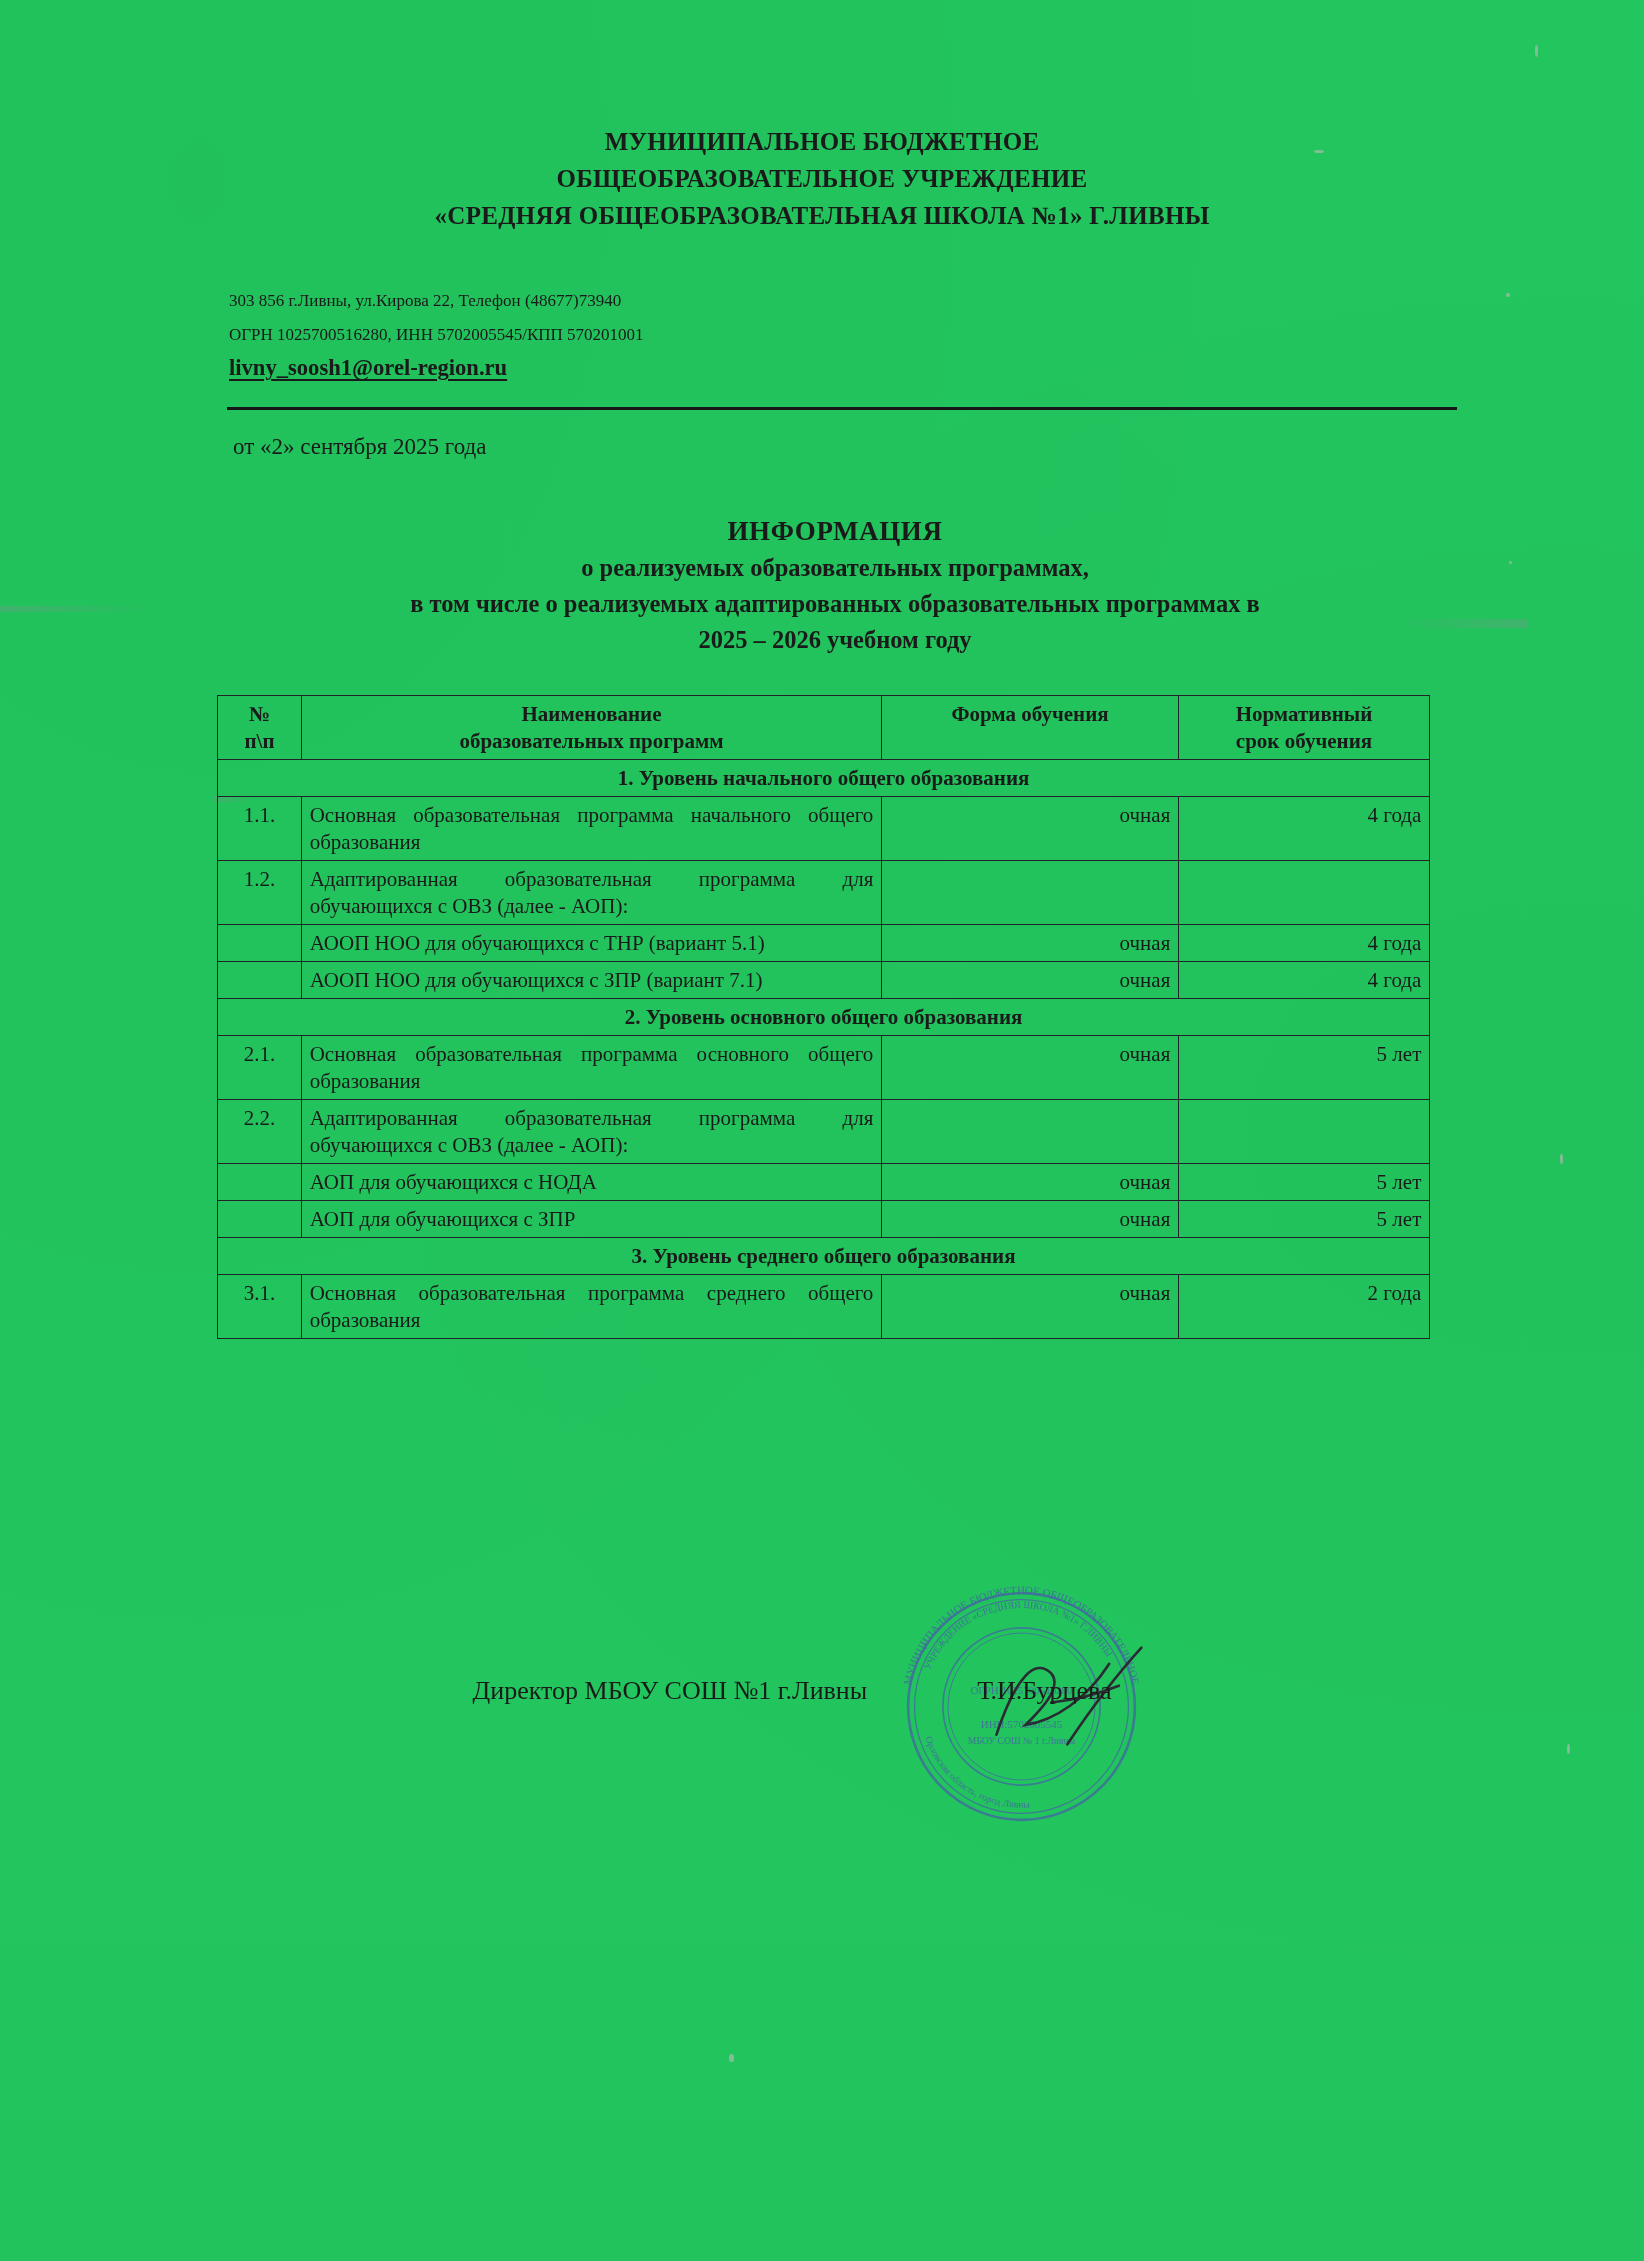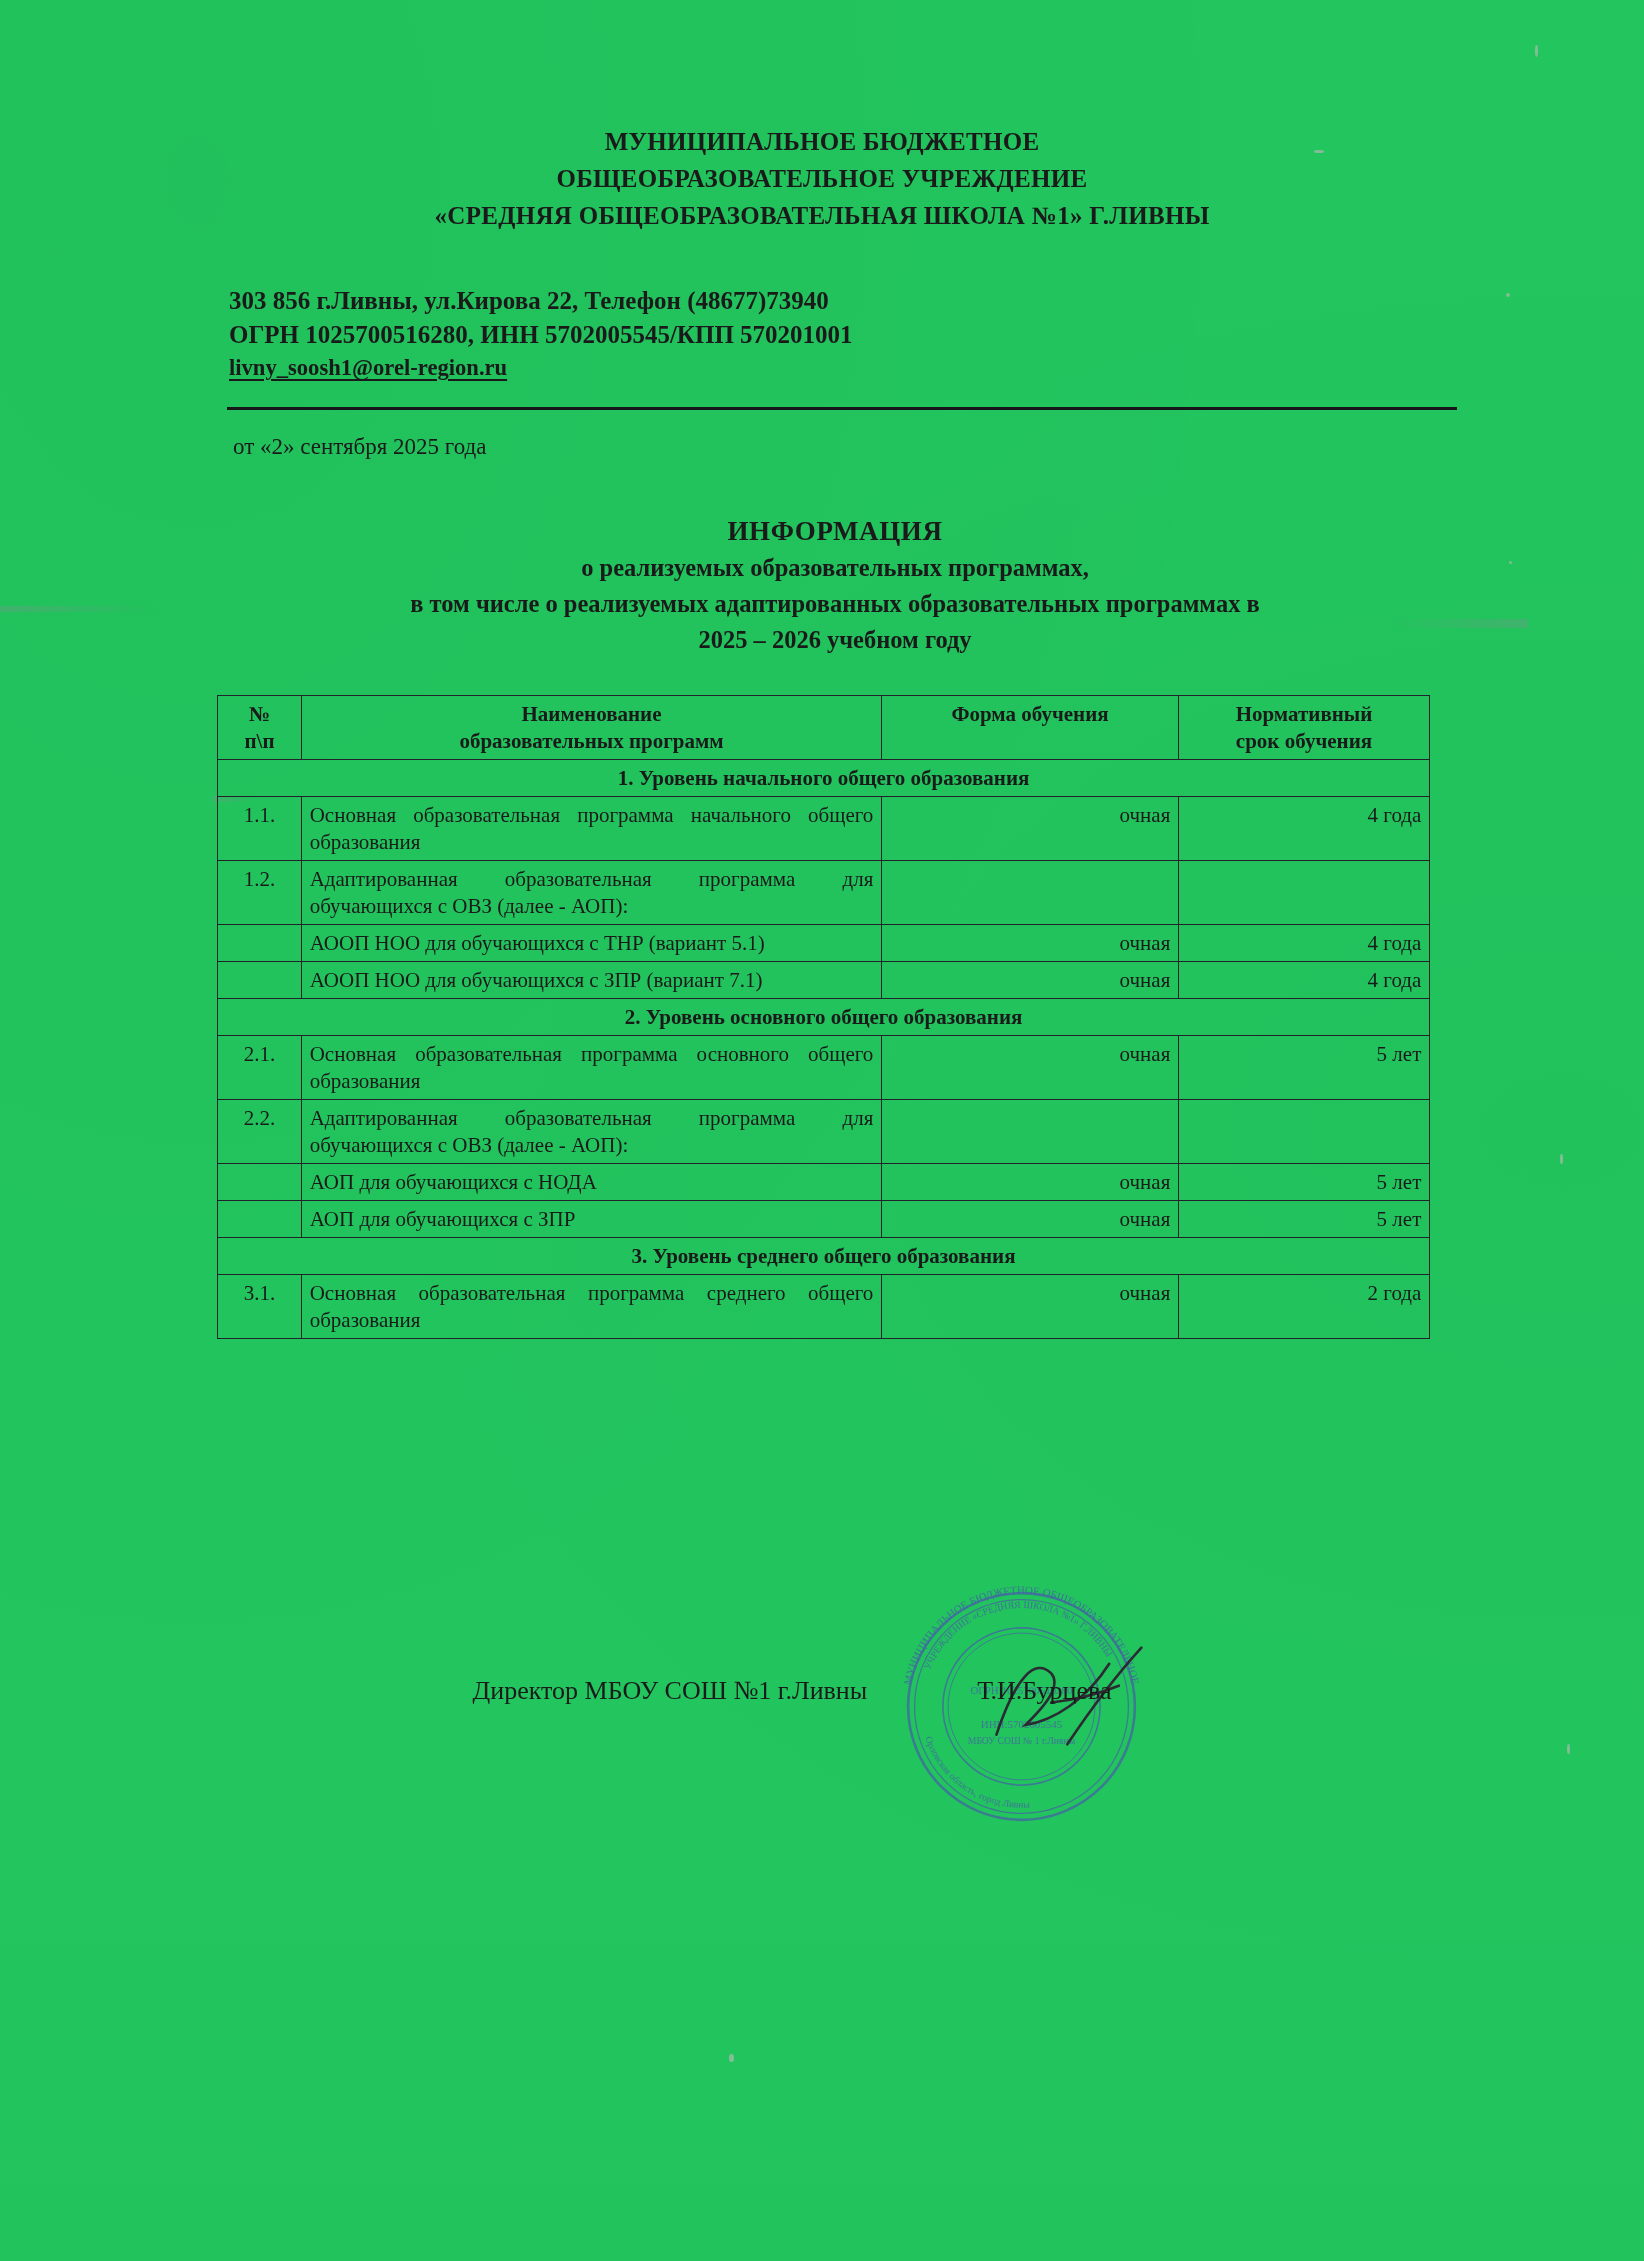--- a/index.html
+++ b/index.html
@@ -52,22 +52,22 @@
     white-space: nowrap;
   }
 
   .requisites {
     position: absolute;
     top: 284px;
     left: 229px;
     width: 1225px;
   }
   .req-line {
-    font-weight: bold;
-    font-size: 25px;
+    font-weight: normal;
+    font-size: 17px;
     line-height: 34px;
     white-space: nowrap;
   }
   .req-email {
     font-weight: bold;
     font-size: 22.6px;
     line-height: 32px;
     text-decoration: underline;
     text-underline-offset: 3.9px;
   }

